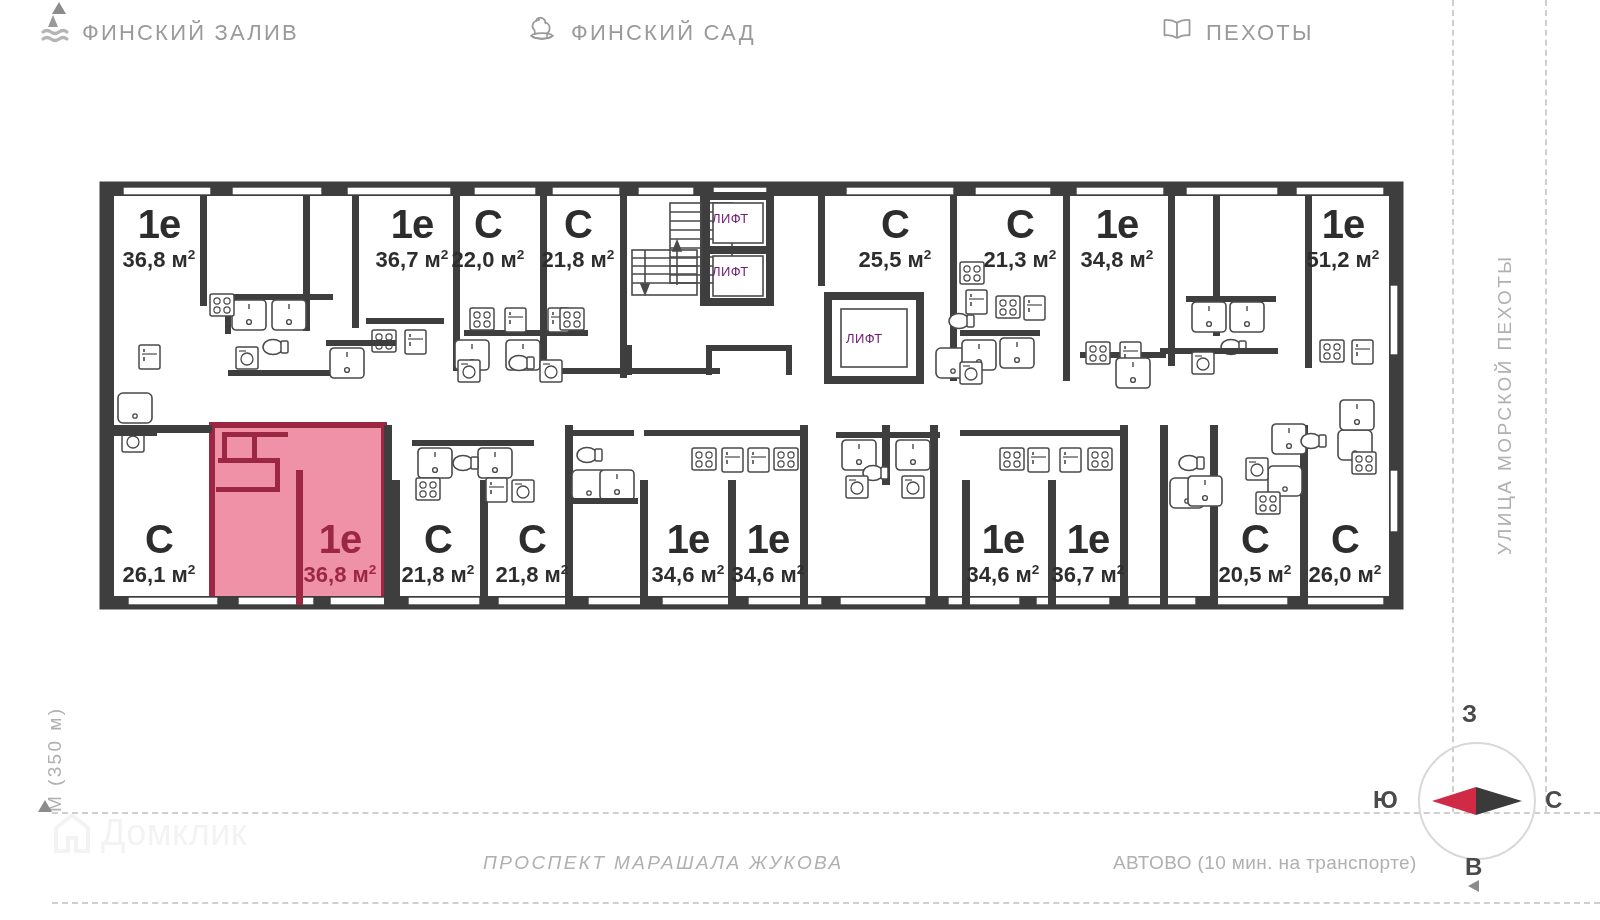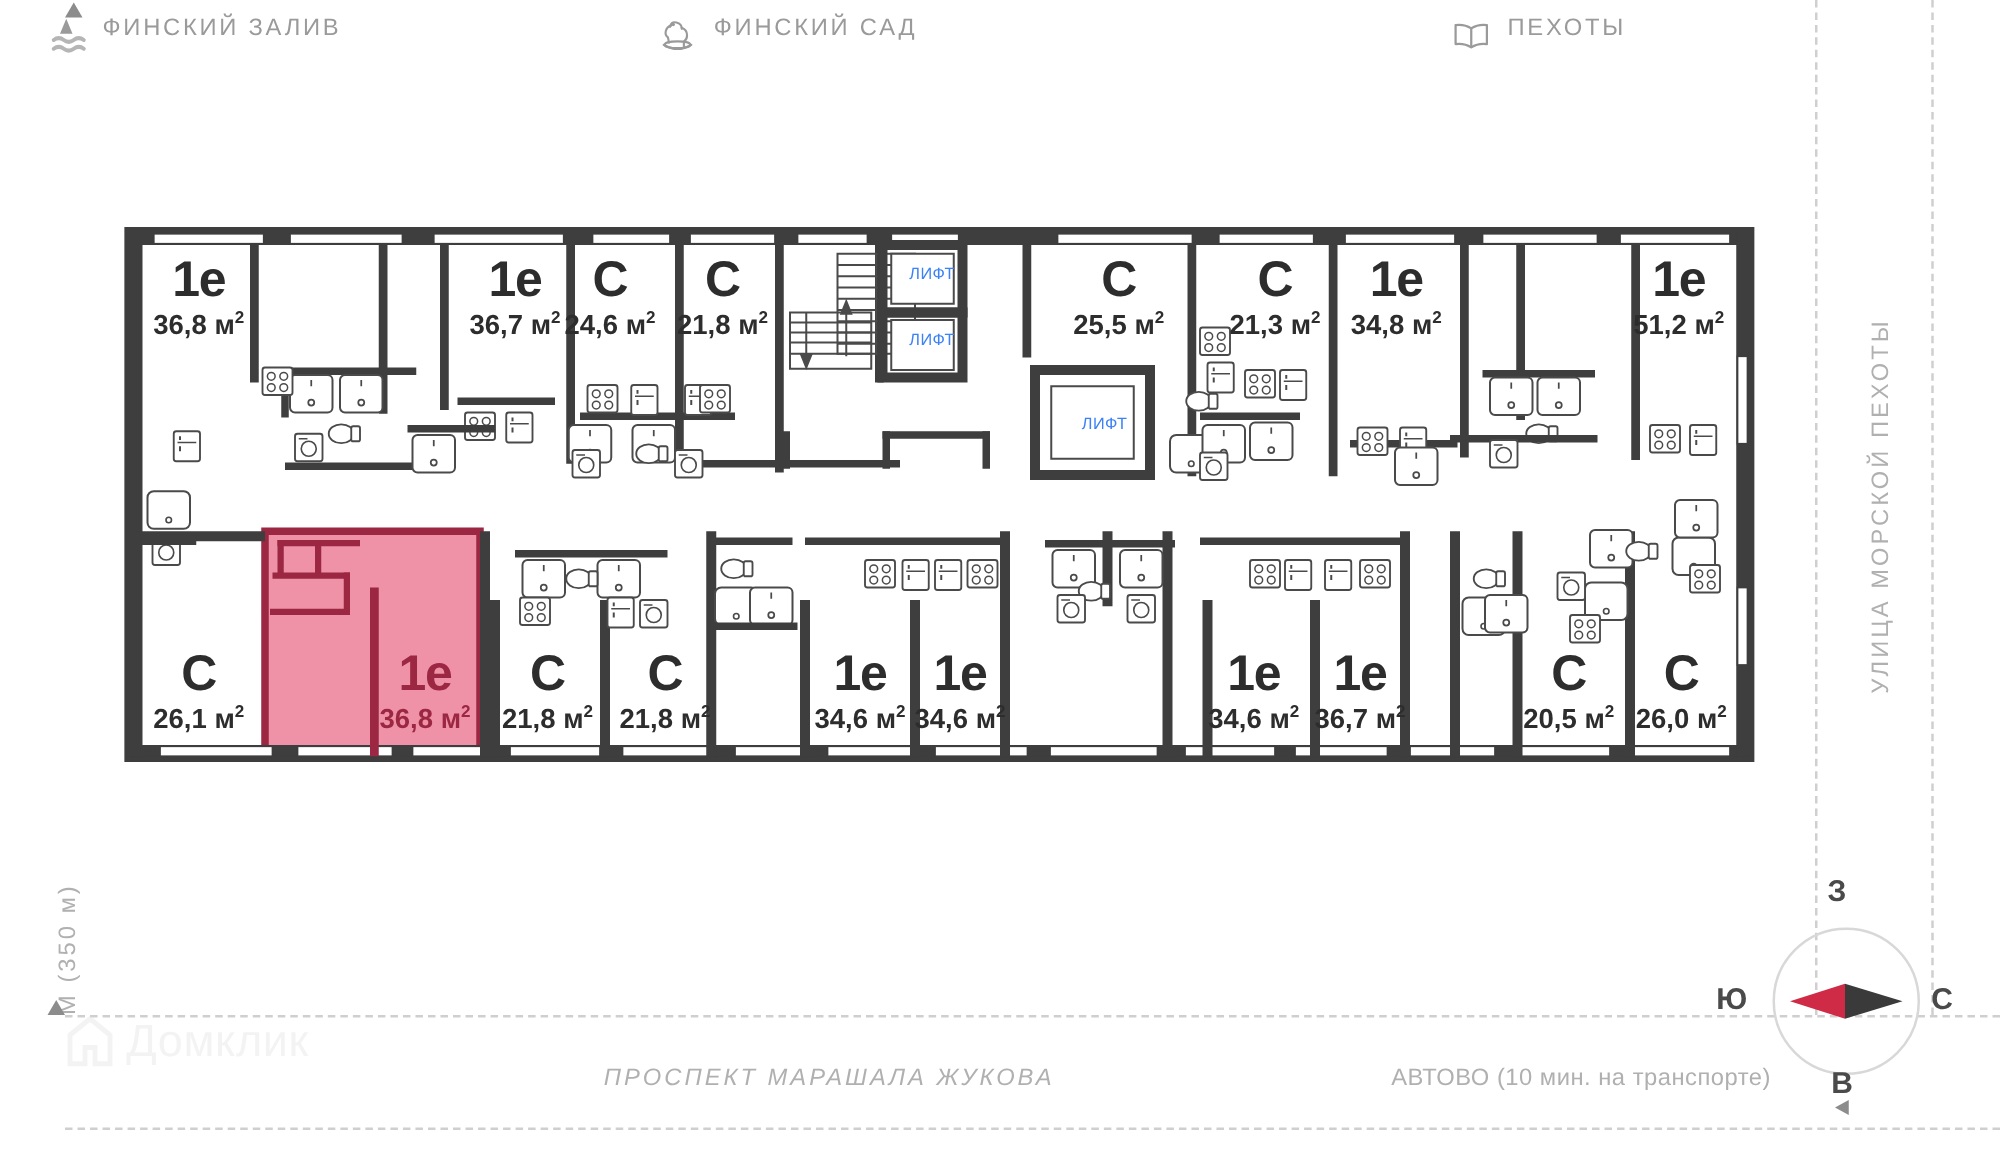--- a/index.html
+++ b/index.html
@@ -1,21 +1,21 @@
 <!DOCTYPE html>
 <html><head>
 <meta charset="utf-8">
 <style>
   html,body{margin:0;padding:0;background:#fff;}
   body{width:1600px;height:920px;position:relative;overflow:hidden;
        font-family:"Liberation Sans","DejaVu Sans",sans-serif;}
 
   
-  .poi{position:absolute;display:flex;align-items:flex-start;gap:12px;
-       color:#9a9a9a;font-size:19px;letter-spacing:2.2px;font-weight:400;}
+  .poi{position:absolute;display:flex;align-items:flex-end;gap:12px;
+       color:#9a9a9a;font-size:22px;letter-spacing:2.2px;font-weight:400;}
   .poi .ptxt{white-space:nowrap;}
   .poi-icon{width:34px;height:34px;flex:0 0 34px;display:block;}
 
   
   .dash-v{position:absolute;border-left:2px dashed #cfcfcf;}
   .dash-h{position:absolute;border-top:2px dashed #cfcfcf;}
 
   
   .street{position:absolute;color:#b0b0b0;font-size:19px;letter-spacing:2.4px;
           white-space:nowrap;font-weight:400;}
@@ -35,22 +35,22 @@
 
   
   #plan{position:absolute;left:0;top:0;width:1600px;height:920px;}
 
   
   .apt{position:absolute;text-align:center;color:#2d2d2d;
        font-family:"Liberation Sans","DejaVu Sans",sans-serif;}
   .apt .t{font-size:40px;font-weight:700;line-height:.95;letter-spacing:-1px;}
   .apt .a{font-size:22px;font-weight:700;line-height:1.5;white-space:nowrap;}
   .apt.sel .t,.apt.sel .a{color:#9b2743;}
-  .lift{position:absolute;font-size:13px;font-weight:500;color:#3b82f6;
-        letter-spacing:.4px;text-align:right;}
+  .lift{position:absolute;font-size:13px;font-weight:500;color:#701a75;
+        letter-spacing:.4px;text-align:left;}
   sup{font-size:.62em;vertical-align:super;}
 </style>
 </head>
 <body>
 
 <div class="poi" style="left:36px;top:12px;">
   <svg class="poi-icon" viewBox="0 0 34 34">
     <polygon points="17,3 22,15 12,15" fill="#9a9a9a"></polygon>
     <path d="M7 20 q4 -3 8 0 q4 3 8 0 q4 -3 8 0" stroke="#b5b5b5" stroke-width="3.2" fill="none" stroke-linecap="round"></path>
     <path d="M7 27 q4 -3 8 0 q4 3 8 0 q4 -3 8 0" stroke="#b5b5b5" stroke-width="3.2" fill="none" stroke-linecap="round"></path>
@@ -410,21 +410,21 @@
 <div class="apt" style="left:104px;top:205px;width:110px;">
   <div class="t">1е</div>
   <div class="a"><span>36,8 м</span><sup>2</sup></div>
 </div>
 <div class="apt" style="left:357px;top:205px;width:110px;">
   <div class="t">1е</div>
   <div class="a"><span>36,7 м</span><sup>2</sup></div>
 </div>
 <div class="apt" style="left:433px;top:205px;width:110px;">
   <div class="t">С</div>
-  <div class="a"><span>24,6 м</span><sup>2</sup></div>
+  <div class="a"><span>22,0 м</span><sup>2</sup></div>
 </div>
 <div class="apt" style="left:523px;top:205px;width:110px;">
   <div class="t">С</div>
   <div class="a"><span>21,8 м</span><sup>2</sup></div>
 </div>
 <div class="apt" style="left:840px;top:205px;width:110px;">
   <div class="t">С</div>
   <div class="a"><span>25,5 м</span><sup>2</sup></div>
 </div>
 <div class="apt" style="left:965px;top:205px;width:110px;">

